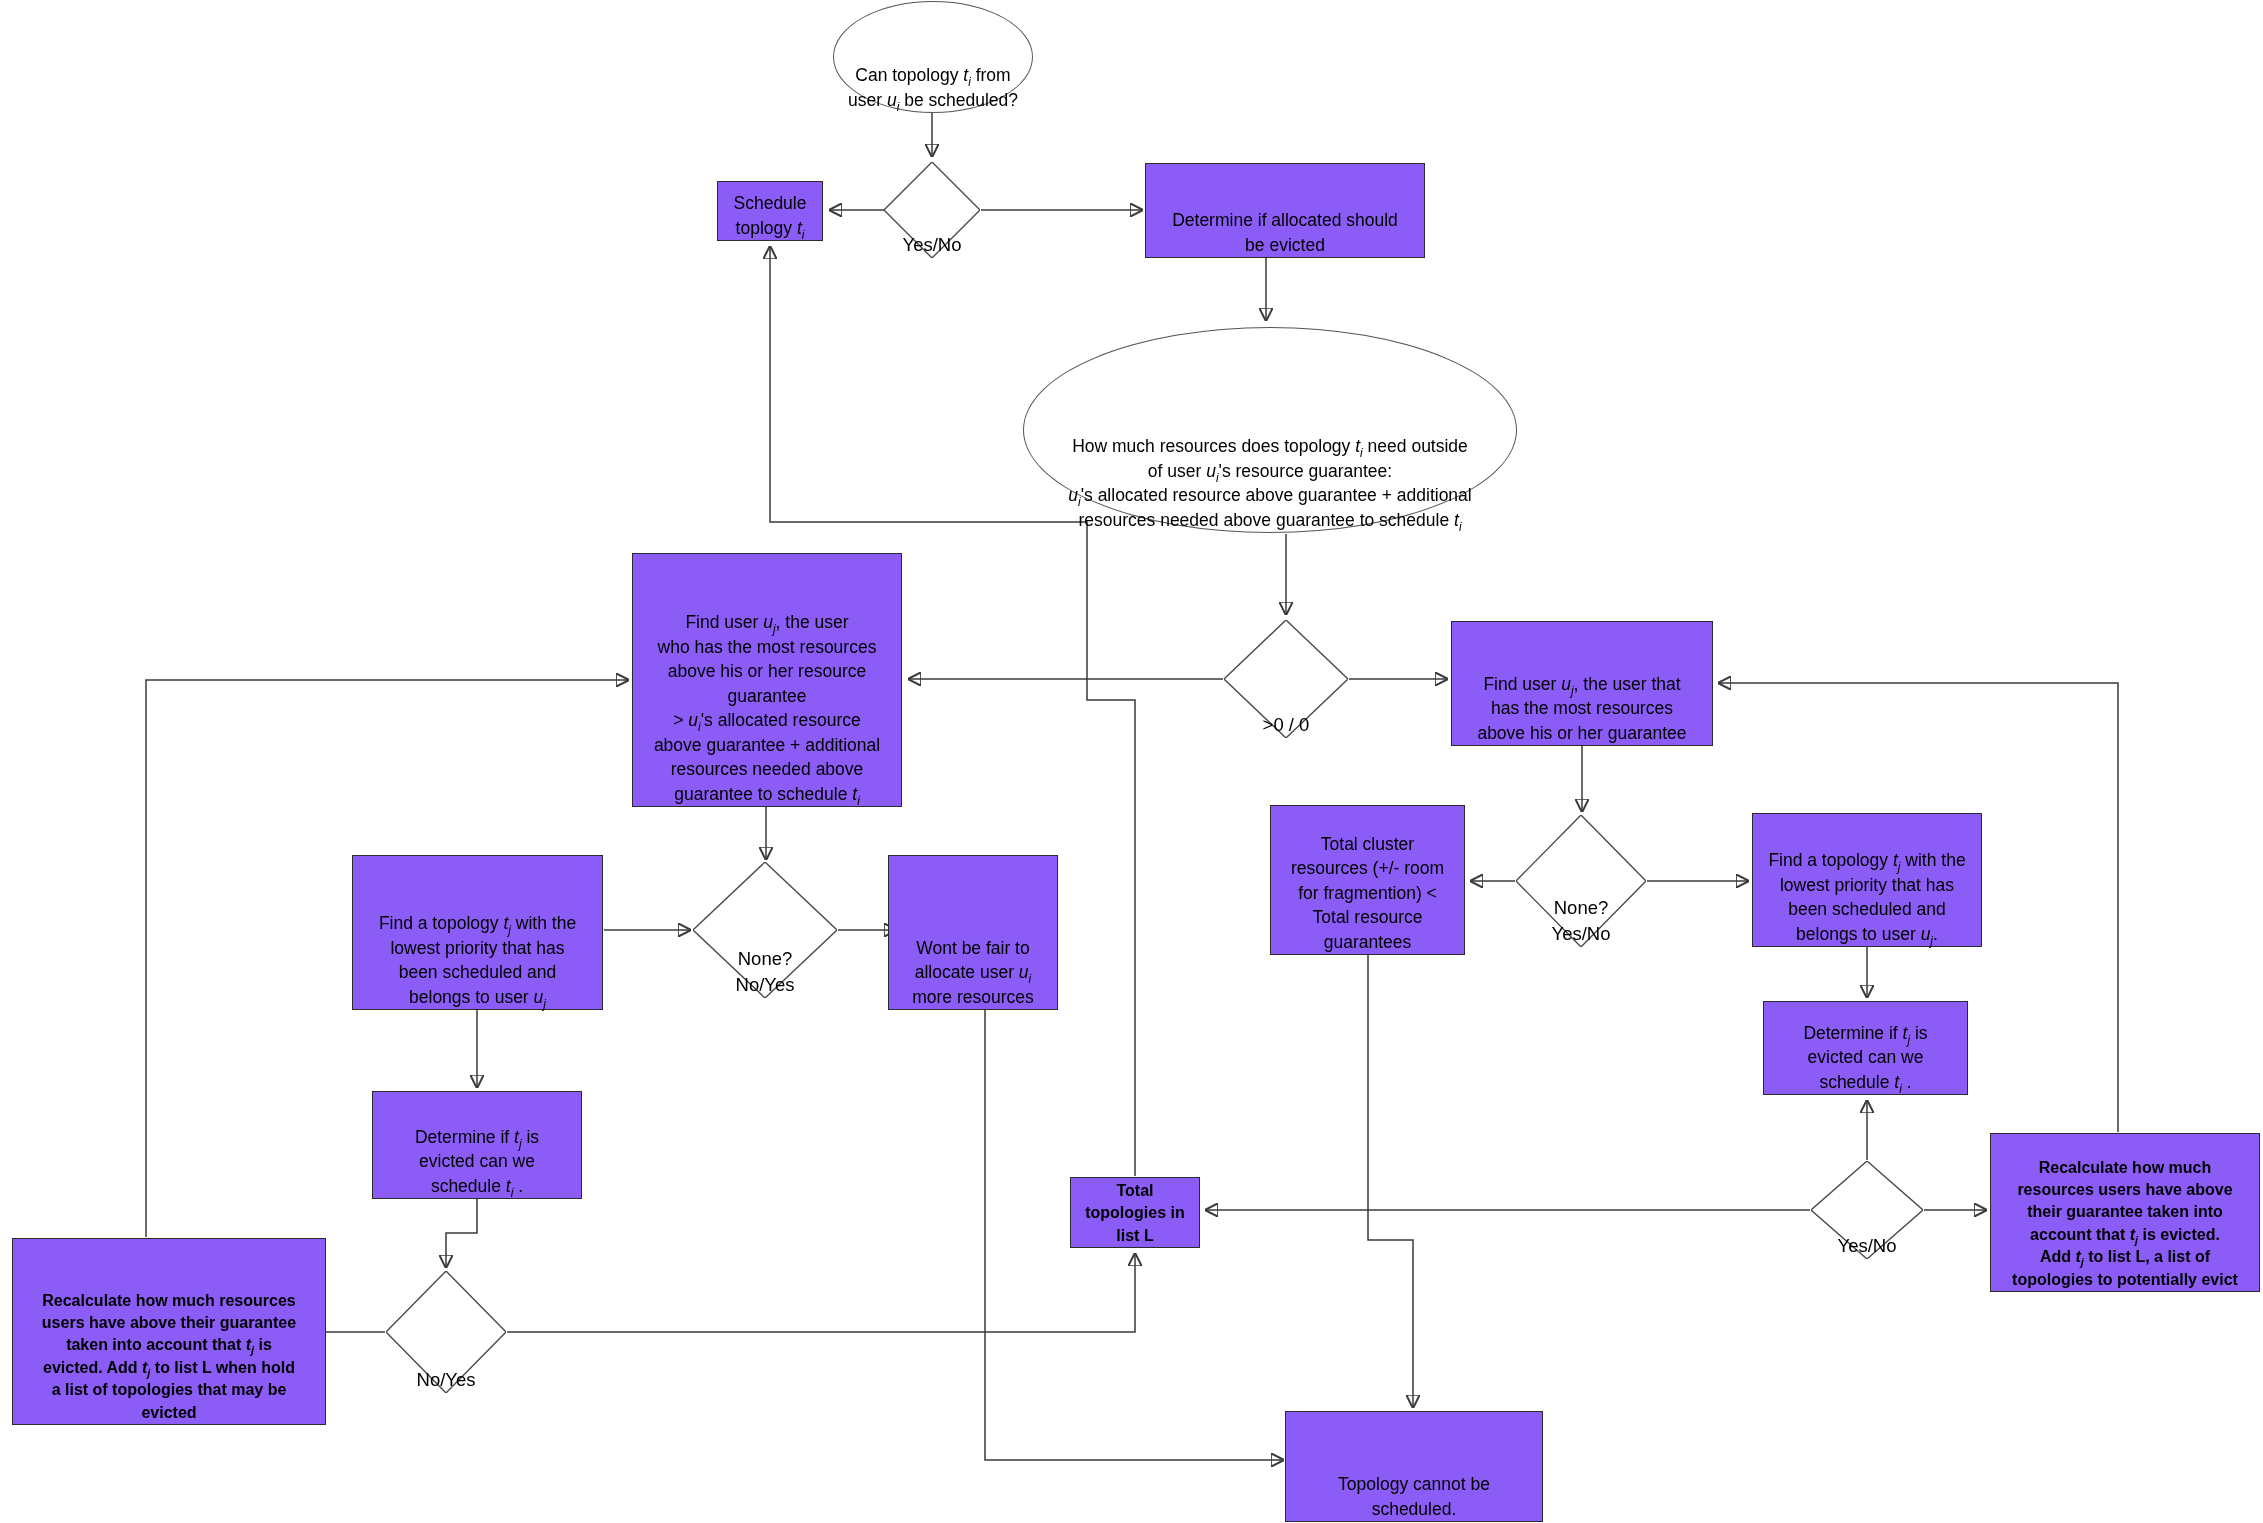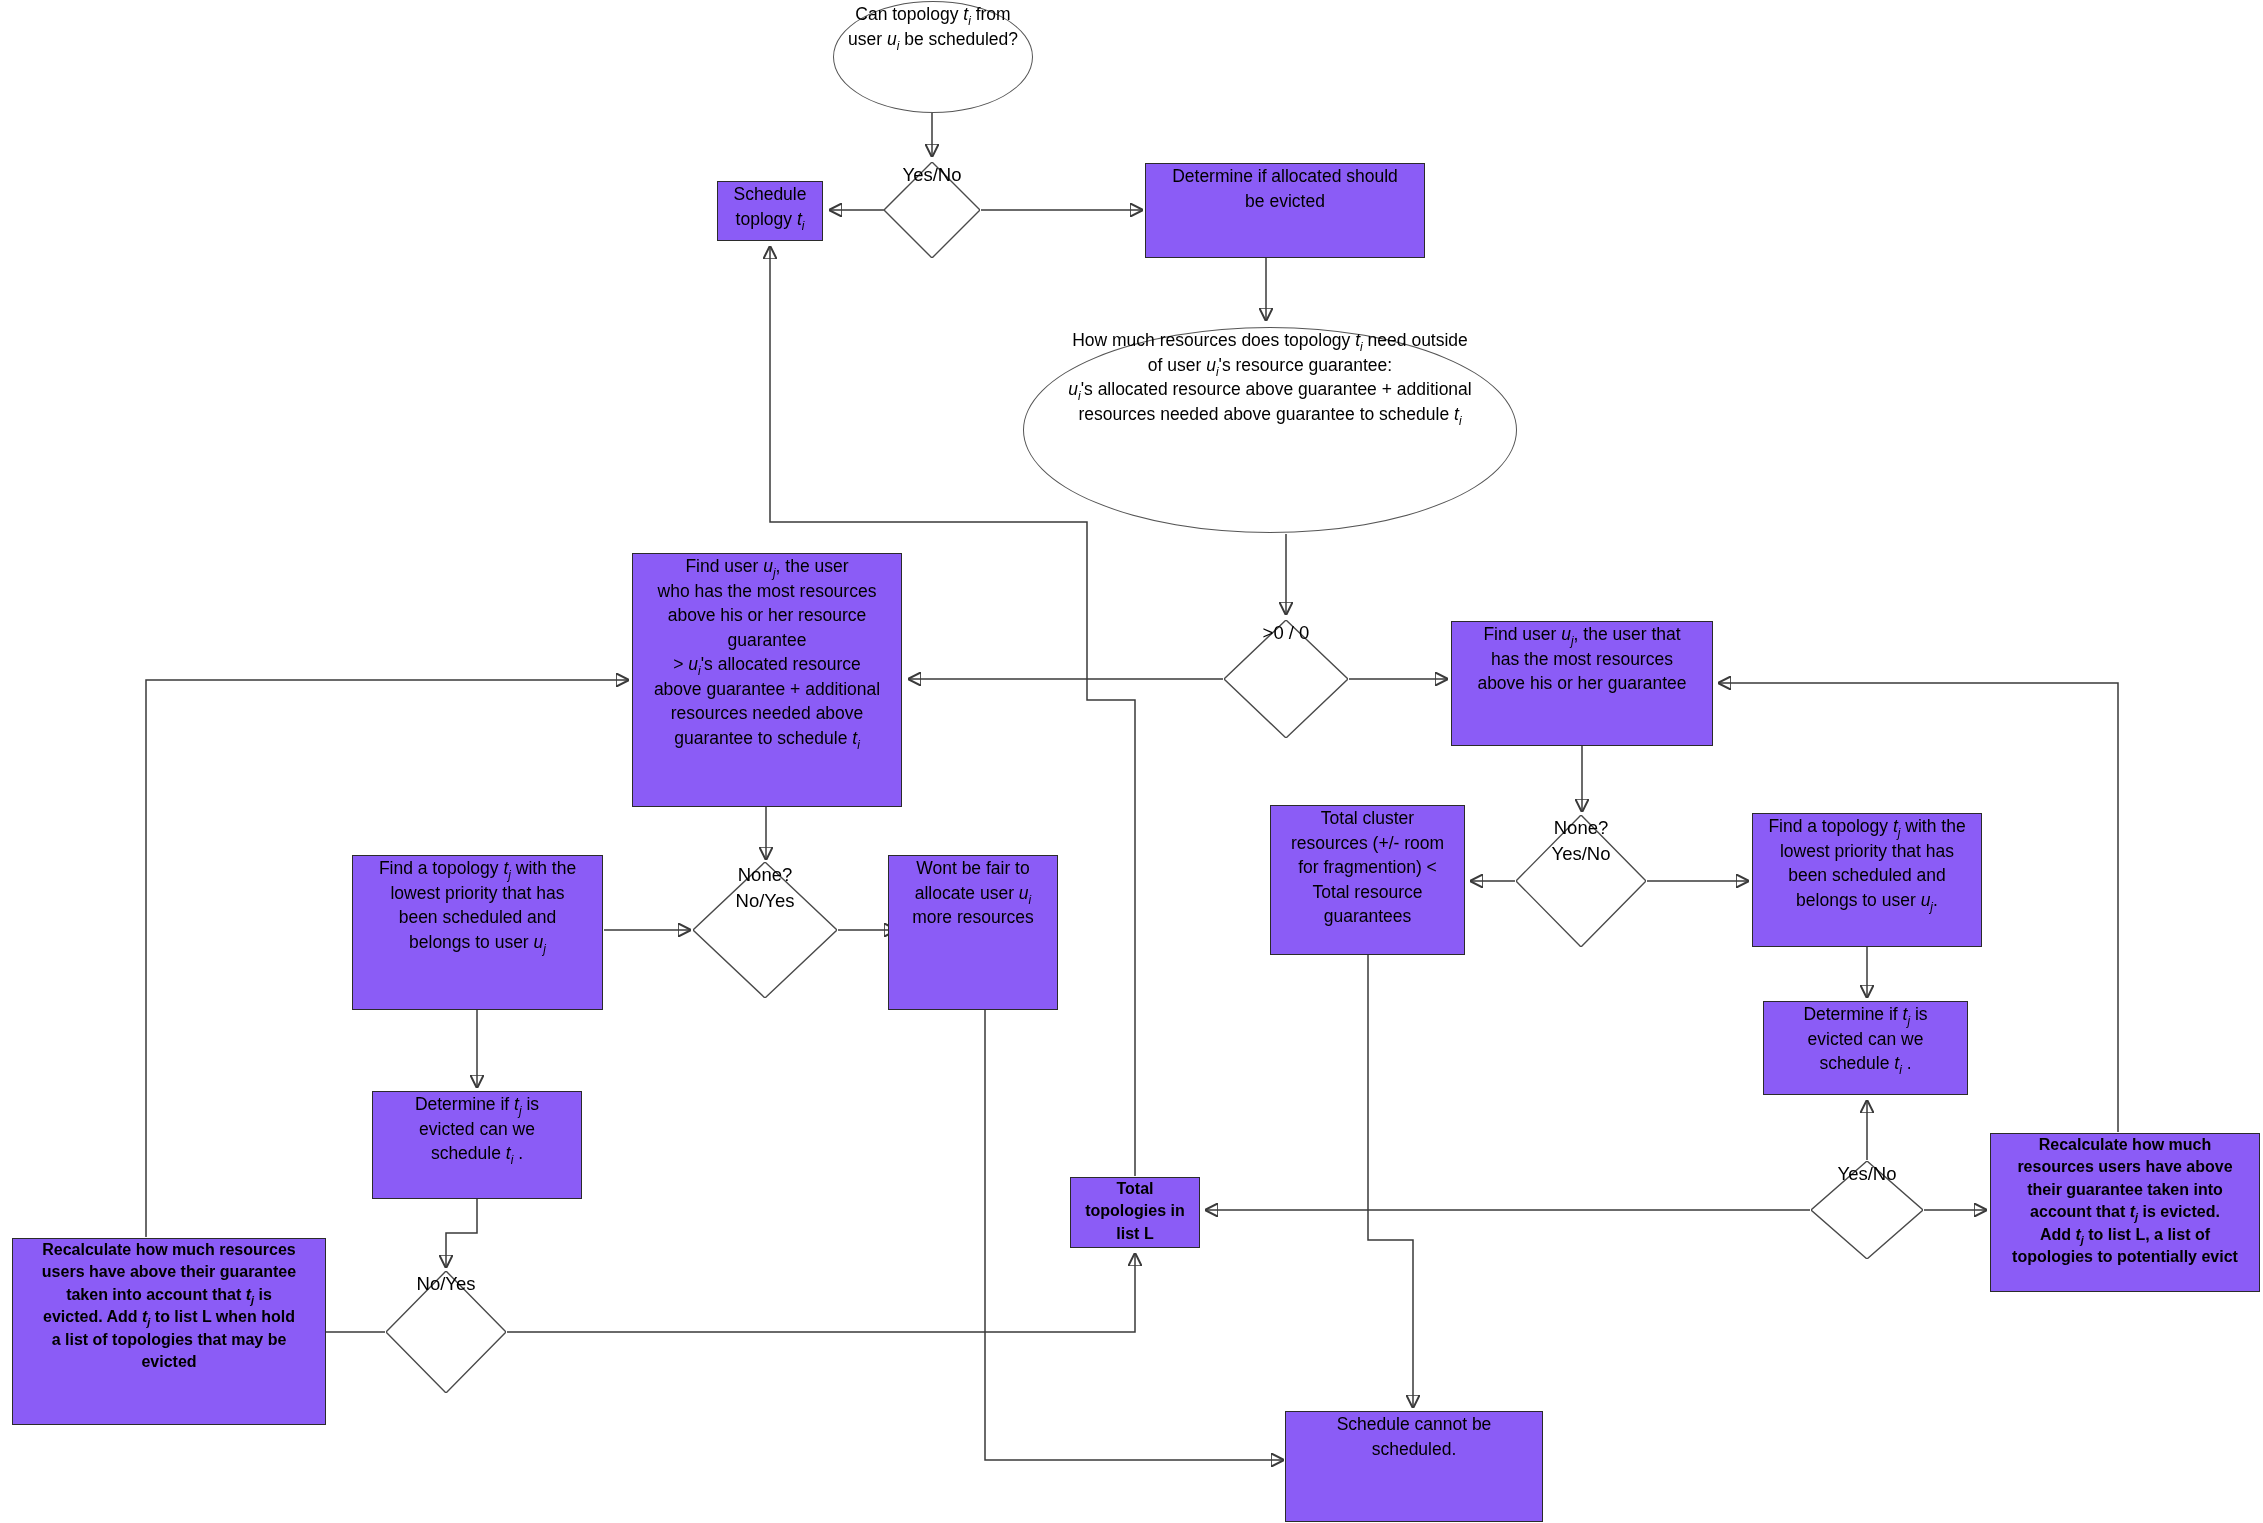--- a/index.html
+++ b/index.html
@@ -4,21 +4,21 @@
 <style>
   html,body{margin:0;padding:0;background:#ffffff;}
   #canvas{
     position:relative;width:2263px;height:1523px;background:#ffffff;
     font-family:"Liberation Sans","DejaVu Sans",sans-serif;color:#000;
     overflow:hidden;
   }
   #connectors{position:absolute;left:0;top:0;width:2263px;height:1523px;}
   #connectors path{fill:none;stroke:#3a3a3a;stroke-width:1.5;}
   .node{
-    position:absolute;display:flex;align-items:flex-start;justify-content:center;
+    position:absolute;display:flex;align-items:flex-end;justify-content:center;
     text-align:center;box-sizing:border-box;font-size:17.5px;line-height:1.4;
   }
   .rect{background:#8b5cf6;border:1.5px solid #2b2b2b;}
   .ellipse{background:#fff;border:1.5px solid #555;border-radius:50%;}
   .diamond{background:transparent;}
   .diamond .shape{position:absolute;left:0;top:0;width:100%;height:100%;}
   .diamond polygon{fill:#ffffff;stroke:#4a4a4a;stroke-width:1.4;vector-effect:non-scaling-stroke;}
   .diamond .lbl{position:relative;font-size:18.5px;}
   .lbl{white-space:pre-line;padding:0 3px;}
   .lbl i{font-style:italic;}
@@ -205,17 +205,17 @@
   <div class="node rect" style="left:12px;top:1238px;width:314px;height:187px">
     <span class="lbl fs17">Recalculate how much resources
 users have above their guarantee
 taken into account that <i>t<sub>j</sub></i> is
 evicted. Add <i>t<sub>j</sub></i> to list L when hold
 a list of topologies that may be
 evicted</span>
   </div>
 
   <div class="node rect" style="left:1285px;top:1411px;width:258px;height:111px">
-    <span class="lbl">Schedule cannot be
+    <span class="lbl">Topology cannot be
 scheduled.</span>
   </div>
 
 </div>
 
 </body></html>

